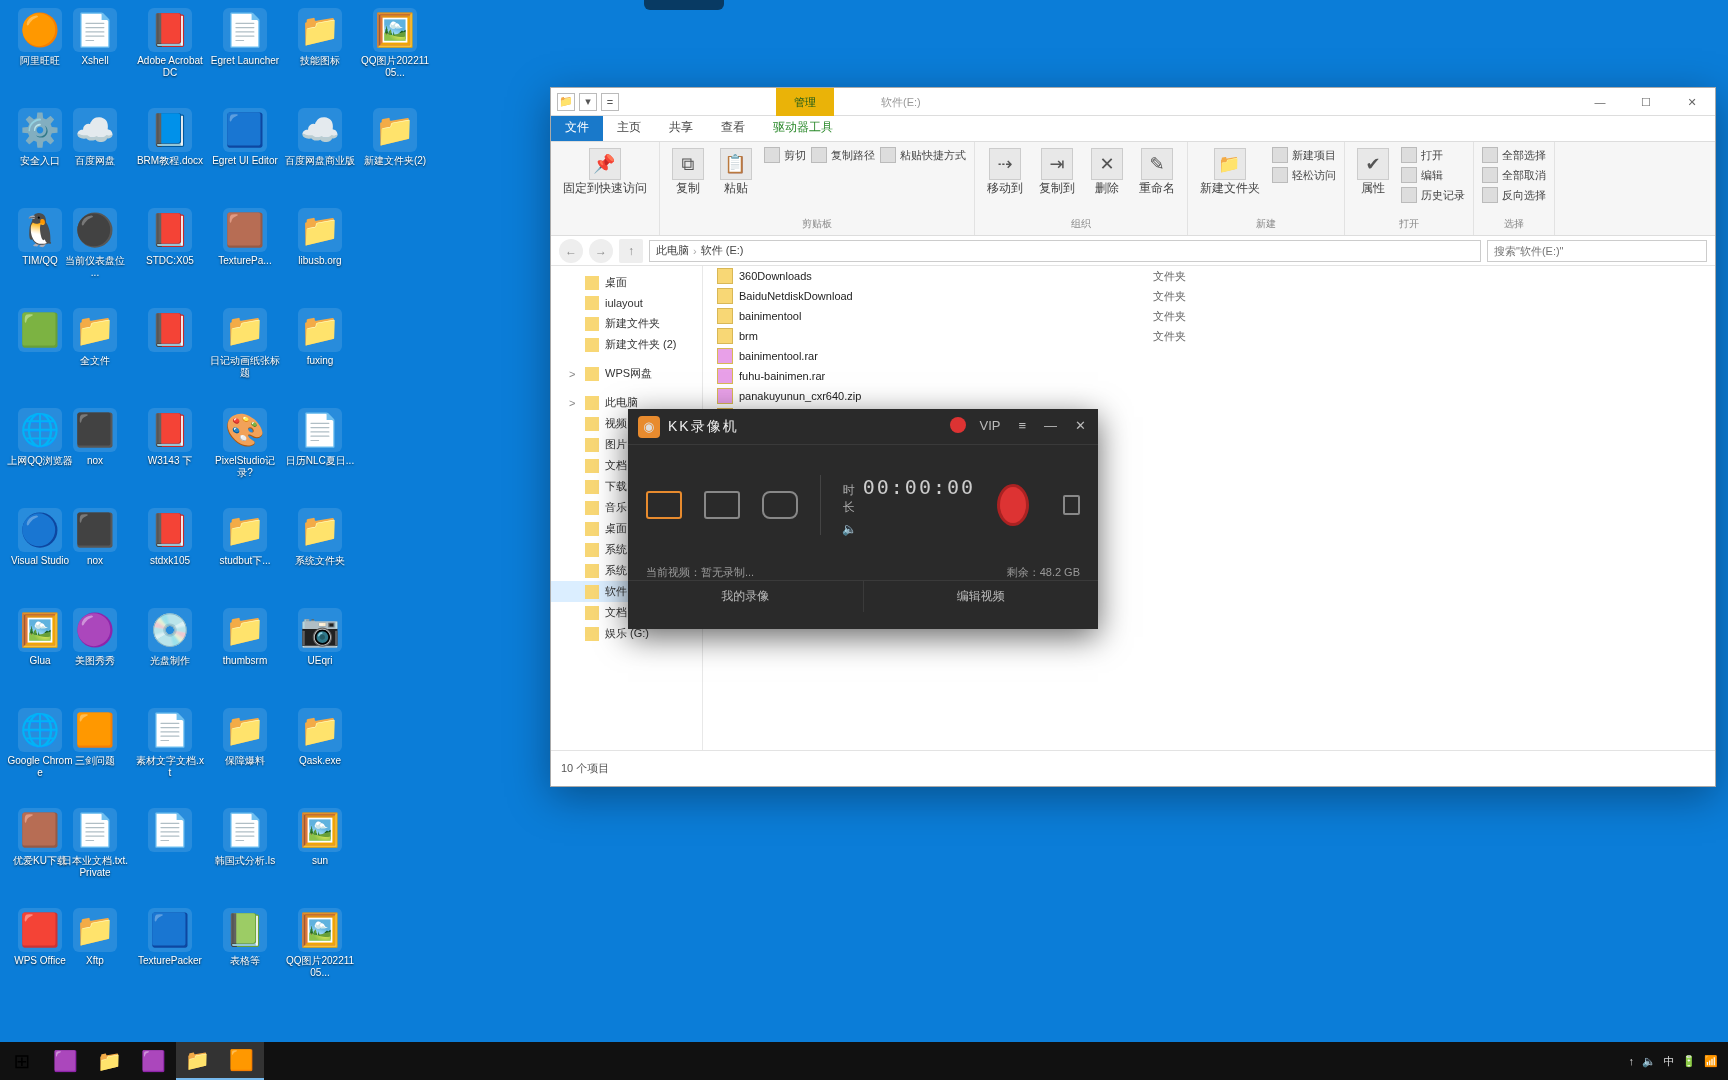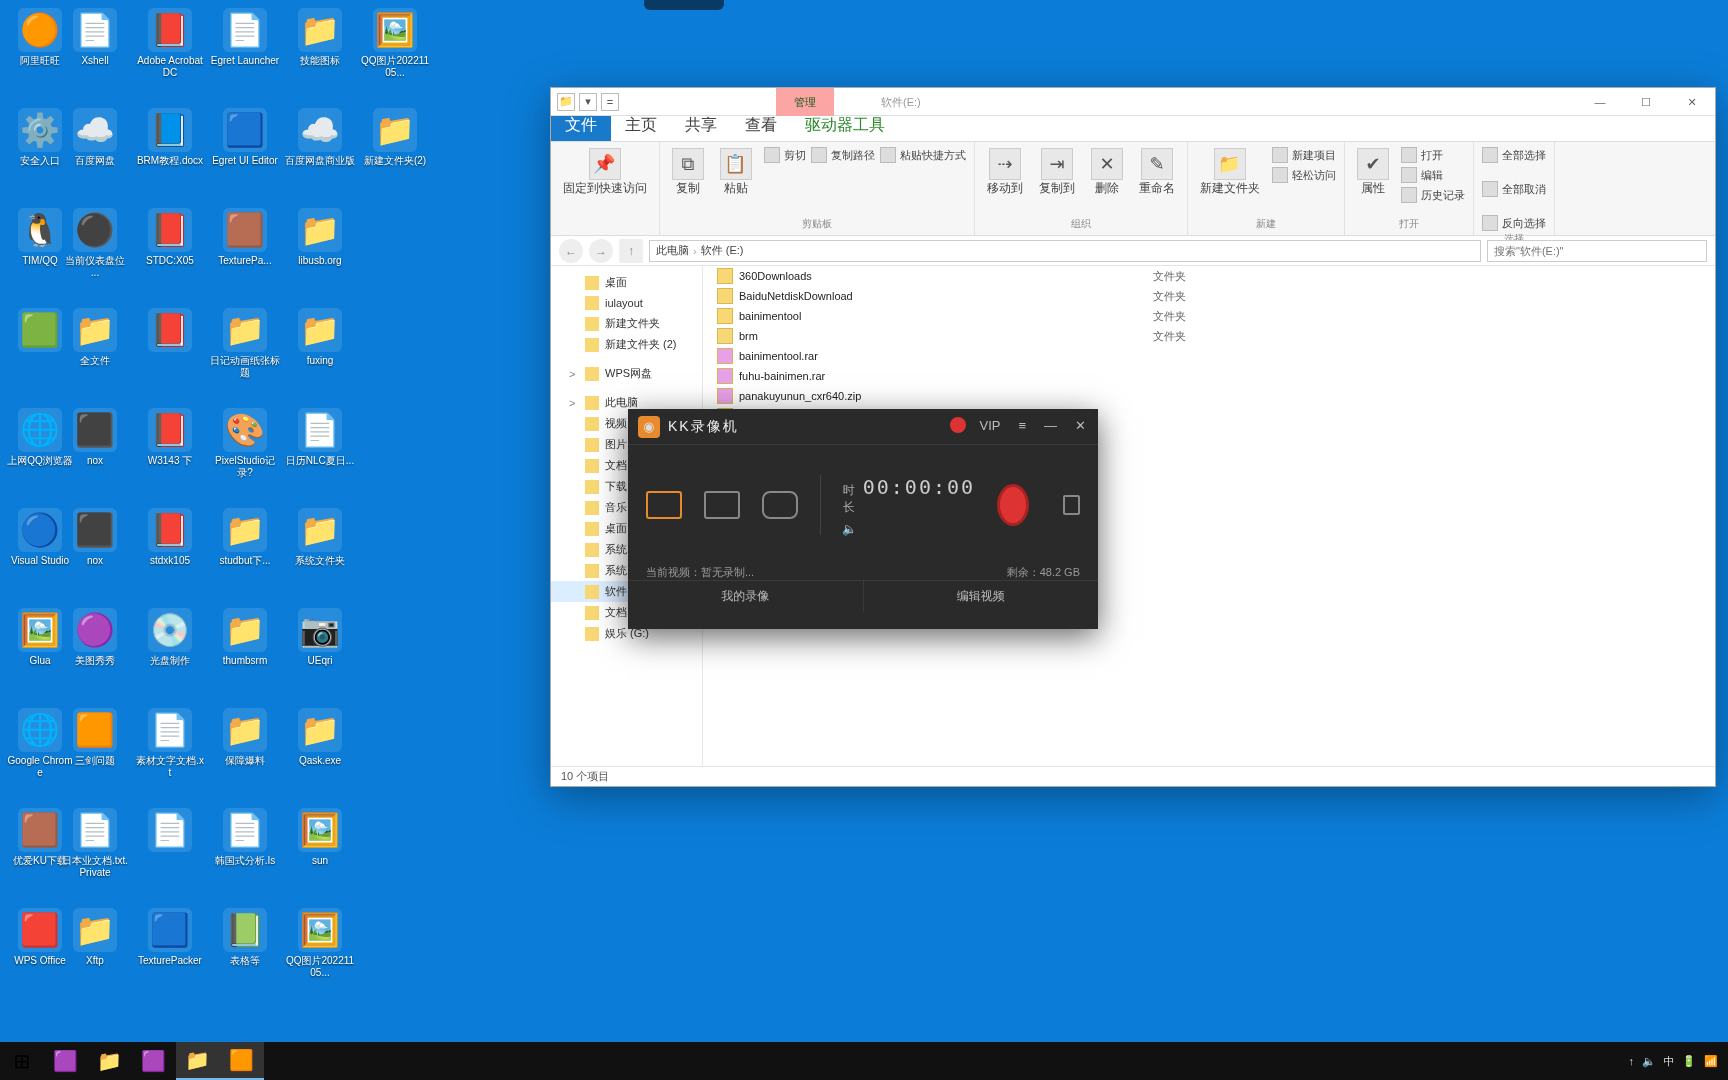--- a/index.html
+++ b/index.html
@@ -10,27 +10,27 @@
 .desktop{position:absolute;left:0;top:0;width:100%;height:100%}
 .icon-cell{position:absolute;width:70px;display:flex;flex-direction:column;align-items:center;gap:3px;cursor:pointer}
 .icon-cell .glyph{width:44px;height:44px;display:flex;align-items:center;justify-content:center;font-size:32px;border-radius:6px;background:rgba(255,255,255,.12)}
 .icon-cell .label{color:#fff;font-size:10px;text-align:center;line-height:12px;text-shadow:0 1px 2px rgba(0,0,0,.8);word-break:break-all;max-width:78px}
 
 
 .explorer{position:absolute;left:550px;top:87px;width:1166px;height:700px;background:#fff;box-shadow:0 10px 40px rgba(0,0,0,.35);border:1px solid #aaa;display:flex;flex-direction:column}
 .titlebar{height:28px;background:#fff;border-bottom:1px solid #ddd;display:flex;align-items:center;position:relative}
 .qat{display:flex;align-items:center;gap:4px;padding-left:6px}
 .qat .q{width:18px;height:18px;border:1px solid #bbb;display:flex;align-items:center;justify-content:center;font-size:11px;color:#555}
-.ctxtab{position:absolute;left:225px;top:0;height:28px;padding:4px 18px;background:#fca5a5;color:#1a5a1a;font-size:11px;display:flex;align-items:center}
+.ctxtab{position:absolute;left:225px;top:0;height:28px;padding:4px 18px;background:#eab308;color:#1a5a1a;font-size:11px;display:flex;align-items:center}
 .wintitle{position:absolute;left:330px;top:0;height:28px;display:flex;align-items:center;font-size:11px;color:#999}
 .winbtns{position:absolute;right:0;top:0;display:flex}
 .winbtns span{width:46px;height:28px;display:flex;align-items:center;justify-content:center;font-size:11px;color:#666;cursor:pointer}
 
 .ribbon-tabs{height:26px;display:flex;align-items:flex-end;border-bottom:1px solid #ddd}
-.ribbon-tabs .t{padding:5px 14px;font-size:16px;color:#444;cursor:pointer}
+.ribbon-tabs .t{padding:5px 14px;font-size:12px;color:#444;cursor:pointer}
 .ribbon-tabs .t.file{background:#1979ca;color:#fff}
 .ribbon-tabs .t.ctx{color:#2c8a2c}
 
 .ribbon{height:94px;background:#f6f6f6;border-bottom:1px solid #ddd;display:flex}
 .grp{border-right:1px solid #e2e2e2;padding:4px 8px;display:flex;flex-direction:column;justify-content:space-between}
 .grp-row{display:flex;gap:8px;align-items:flex-start}
 .bigbtn{display:flex;flex-direction:column;align-items:center;gap:2px;padding:2px 4px;cursor:pointer}
 .bigbtn .ic{width:32px;height:32px;background:#e8e8e8;border:1px solid #ccc;display:flex;align-items:center;justify-content:center;font-size:18px;color:#555}
 .bigbtn .cap{font-size:12px;color:#444;text-align:right;line-height:12px}
 .mini{display:flex;align-items:center;gap:4px;font-size:11px;color:#444;cursor:pointer;padding:1px 0}
@@ -57,21 +57,21 @@
 .cols div:nth-child(3){width:160px}
 .cols div:nth-child(4){width:120px;text-align:right;padding-right:20px}
 .row{display:flex;font-size:11px;color:#222;padding:2px 0;align-items:center;cursor:pointer}
 .row div:nth-child(1){width:290px;padding-left:14px;display:flex;align-items:center;gap:6px}
 .row div:nth-child(2){width:160px;color:#666}
 .row div:nth-child(3){width:160px;color:#666}
 .row div:nth-child(4){width:120px;text-align:right;padding-right:20px;color:#666}
 .row .fi{width:16px;height:16px;background:#f8d775;border:1px solid #d8b755}
 .row .fi.zip{background:#e8a0e8}
 
-.status{height:20px;border-top:1px solid #e3e3e3;display:flex;align-items:center;padding:0 10px;font-size:11px;color:#555}
+.status{height:36px;border-top:1px solid #e3e3e3;display:flex;align-items:center;padding:0 10px;font-size:11px;color:#555}
 
 
 .recorder{position:absolute;left:628px;top:409px;width:470px;height:220px;background:#2a2a2a;box-shadow:0 8px 30px rgba(0,0,0,.6);color:#ddd;font-size:12px}
 .rec-title{height:36px;display:flex;align-items:center;padding:0 10px;border-bottom:1px solid #3a3a3a;position:relative}
 .rec-title .logo{width:22px;height:22px;background:#e88b2e;border-radius:4px;margin-right:8px;display:flex;align-items:center;justify-content:center;font-size:13px}
 .rec-title .name{font-size:14px;color:#eee;letter-spacing:2px}
 .rec-title .ctl{position:absolute;right:8px;top:8px;display:flex;gap:10px;align-items:flex-end}
 .rec-title .ctl .dot{width:16px;height:16px;border-radius:50%;background:#d33}
 .rec-title .ctl span{font-size:13px;color:#bbb;cursor:pointer;padding:0 4px}
 
@@ -434,21 +434,21 @@
           <div class="mini">
               <span class="mic"></span>
               <span>历史记录</span>
             </div>
         </div>
       </div>
       <div class="grp-label">打开</div>
     </div>
     <div class="grp">
       <div class="grp-row">
-        <div style="display:flex;flex-direction:column;gap:16px">
+        <div style="display:flex;flex-direction:column;gap:2px">
           <div class="mini">
               <span class="mic"></span>
               <span>全部选择</span>
             </div>
           <div class="mini">
               <span class="mic"></span>
               <span>全部取消</span>
             </div>
           <div class="mini">
               <span class="mic"></span>

